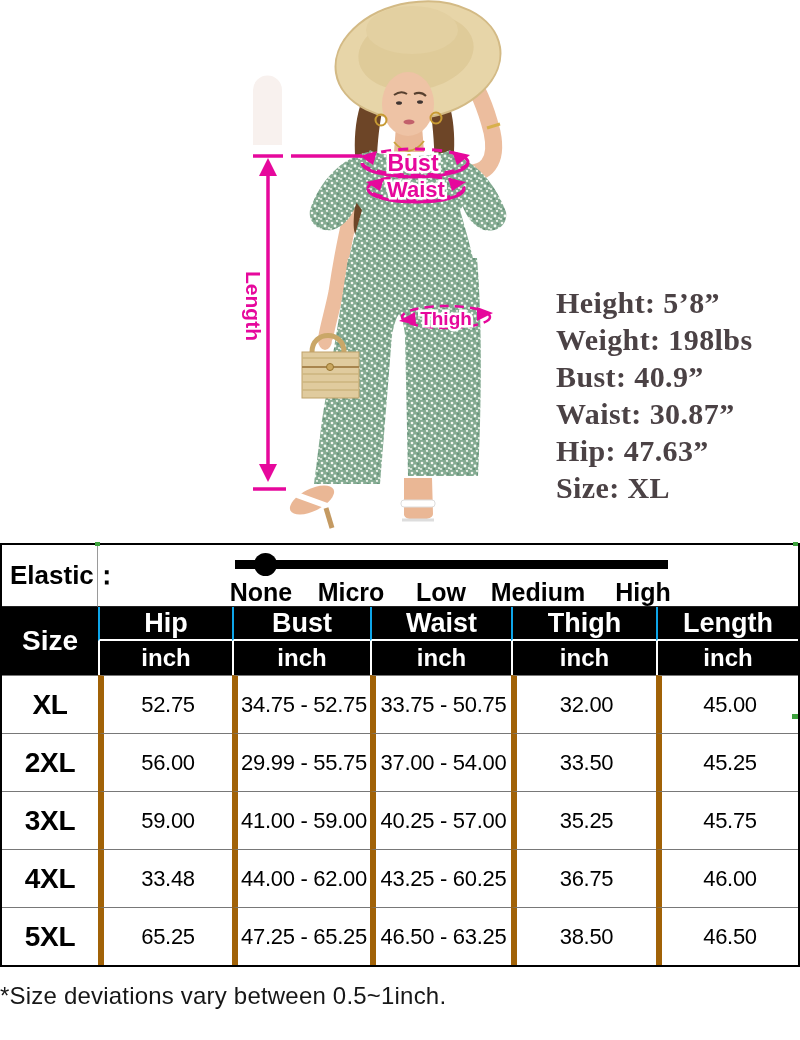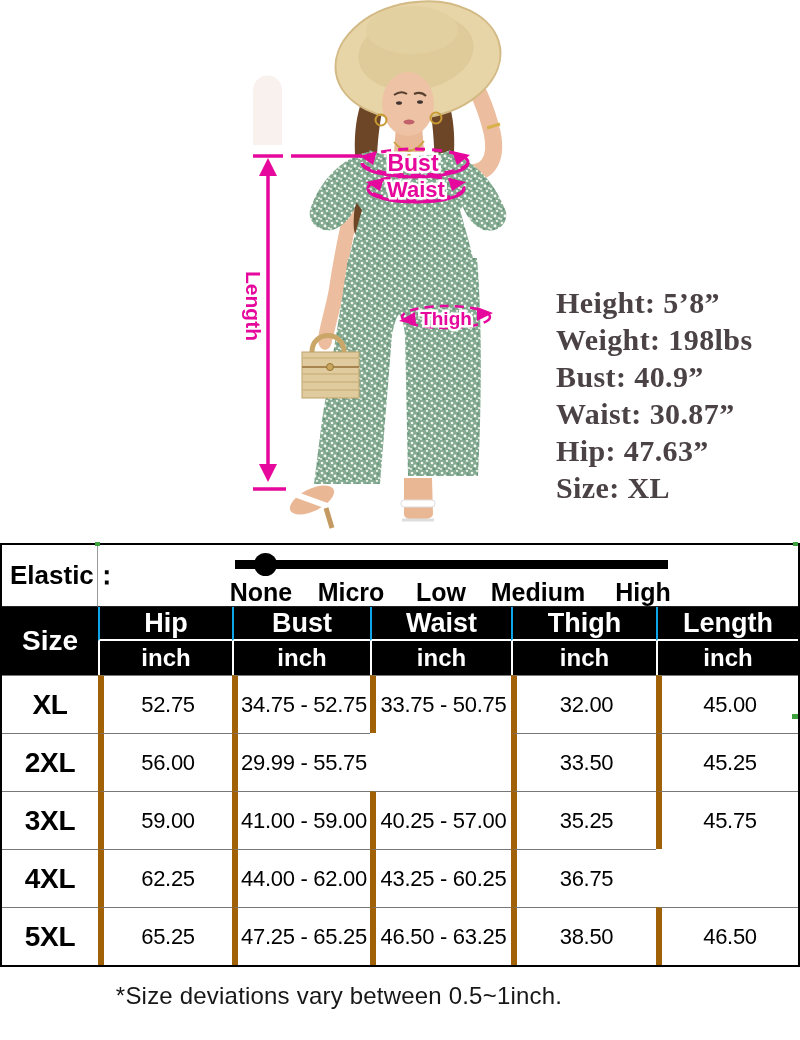--- a/index.html
+++ b/index.html
@@ -28,21 +28,21 @@
   .elv{position:absolute;top:33px;transform:translateX(-50%);font-weight:bold;font-size:25px;white-space:nowrap;}
   .head{background:#000;color:#fff;font-weight:bold;}
   .size-head{font-size:28px;}
   .col-head{font-size:27px;border-left:2px solid #0ea5e9;border-bottom:2px solid #fff;}
   .unit-head{font-size:24px;border-left:2px solid #fff;}
   .d{border-top:1px solid #787878;font-size:22px;letter-spacing:-.3px;white-space:nowrap;}
   .dv{border-left:6px solid #a16207;}
   .dsize{font-weight:bold;font-size:28px;}
   .ga{position:absolute;background:#3ca23c;}
 
-  .footnote{position:absolute;left:0;top:982px;width:678px;text-align:center;
+  .footnote{position:absolute;left:0;top:982px;width:678px;text-align:left;
       font-size:24px;color:#171717;letter-spacing:.2px;}
 </style>
 </head>
 <body>
 
 <div class="page">
 
   <div class="hero">
     <svg width="800" height="543" viewBox="0 0 800 543">
       <defs>
@@ -188,35 +188,37 @@
     <div class="cell d dsize" style="grid-area:4/1">XL</div>
     <div class="cell d dv" style="grid-area:4/2">52.75</div>
     <div class="cell d dv" style="grid-area:4/3">34.75 - 52.75</div>
     <div class="cell d dv" style="grid-area:4/4">33.75 - 50.75</div>
     <div class="cell d dv" style="grid-area:4/5">32.00</div>
     <div class="cell d dv" style="grid-area:4/6">45.00</div>
 
     <div class="cell d dsize" style="grid-area:5/1">2XL</div>
     <div class="cell d dv" style="grid-area:5/2">56.00</div>
     <div class="cell d dv" style="grid-area:5/3">29.99 - 55.75</div>
+    <div class="cell d dv" style="grid-area:5/4">37.00 - 54.00</div>
     <div class="cell d dv" style="grid-area:5/5">33.50</div>
     <div class="cell d dv" style="grid-area:5/6">45.25</div>
 
     <div class="cell d dsize" style="grid-area:6/1">3XL</div>
     <div class="cell d dv" style="grid-area:6/2">59.00</div>
     <div class="cell d dv" style="grid-area:6/3">41.00 - 59.00</div>
     <div class="cell d dv" style="grid-area:6/4">40.25 - 57.00</div>
     <div class="cell d dv" style="grid-area:6/5">35.25</div>
     <div class="cell d dv" style="grid-area:6/6">45.75</div>
 
     <div class="cell d dsize" style="grid-area:7/1">4XL</div>
-    <div class="cell d dv" style="grid-area:7/2">62.25</div>
+    <div class="cell d dv" style="grid-area:7/2">33.48</div>
     <div class="cell d dv" style="grid-area:7/3">44.00 - 62.00</div>
     <div class="cell d dv" style="grid-area:7/4">43.25 - 60.25</div>
     <div class="cell d dv" style="grid-area:7/5">36.75</div>
+    <div class="cell d dv" style="grid-area:7/6">46.00</div>
 
     <div class="cell d dsize" style="grid-area:8/1">5XL</div>
     <div class="cell d dv" style="grid-area:8/2">65.25</div>
     <div class="cell d dv" style="grid-area:8/3">47.25 - 65.25</div>
     <div class="cell d dv" style="grid-area:8/4">46.50 - 63.25</div>
     <div class="cell d dv" style="grid-area:8/5">38.50</div>
     <div class="cell d dv" style="grid-area:8/6">46.50</div>
   </div>
 
   <div class="ga" style="left:95px;top:542px;width:5px;height:4px"></div>

